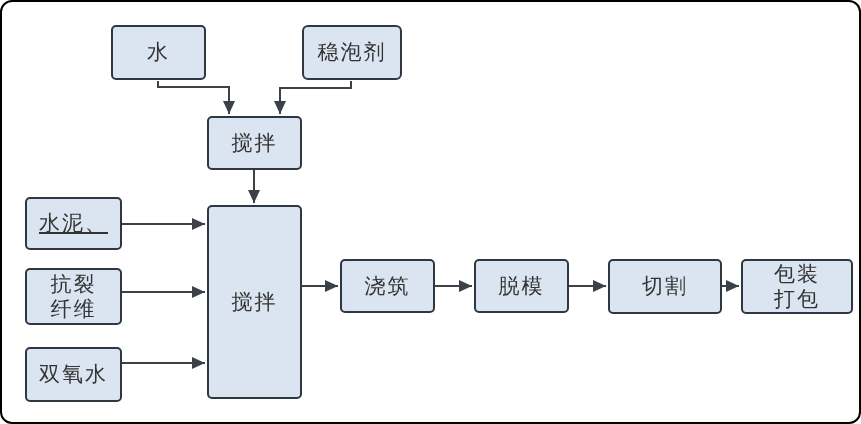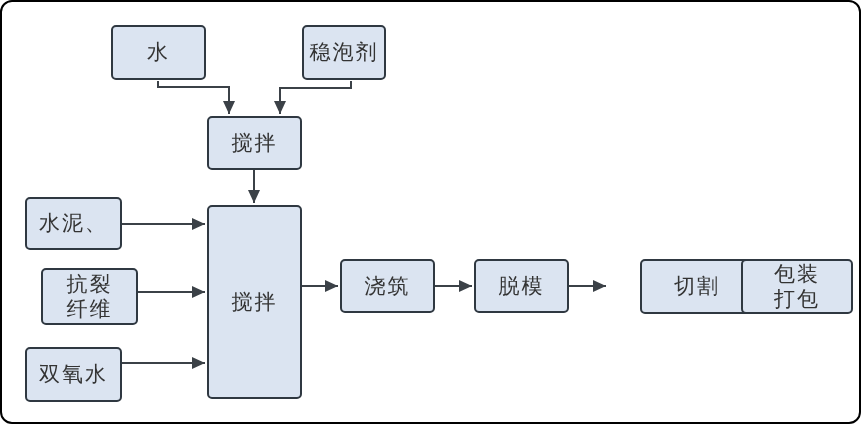--- a/index.html
+++ b/index.html
@@ -31,29 +31,29 @@
     justify-content: center;
     color: #333333;
     font-size: 21px;
     line-height: 25px;
     text-align: center;
     letter-spacing: 2px;
   }
   .node span { display: block; white-space: nowrap; }
   
   .n-water      { left:109px; top:23px;  width:95px; height:55px; }
-  .n-stab       { left:300px; top:23px;  width:84px; height:55px; }
+  .n-stab       { left:300px; top:23px;  width:100px; height:55px;border-radius:6px; }
   .n-premix     { left:205px; top:114px; width:95px; height:54px; }
-  .n-cement     { left:23px;  top:195px; width:97px; height:53px; }
-  .n-fiber      { left:23px;  top:266px; width:97px; height:57px;margin-left:16px; }
+  .n-cement     { left:23px;  top:195px; width:97px; height:53px;text-decoration:underline; }
+  .n-fiber      { left:23px;  top:266px; width:97px; height:57px; }
   .n-peroxide   { left:23px;  top:345px; width:97px; height:55px;align-items:center; }
   .n-mainmix    { left:205px; top:203px; width:95px; height:194px; }
   .n-pouring    { left:338px; top:257px; width:95px; height:54px; }
   .n-demolding  { left:472px; top:257px; width:95px; height:54px;align-items:center; }
-  .n-cutting    { left:638px; top:257px; width:114px; height:55px; }
+  .n-cutting    { left:606px; top:257px; width:114px; height:55px; }
   .n-packaging  { left:739px; top:257px; width:112px; height:55px; }
 </style>
 </head>
 <body>
 
 <div class="canvas">
 
   <svg class="edges-layer" width="861" height="424" viewBox="0 0 861 424">
     <defs>
       <marker id="ah" markerUnits="userSpaceOnUse" markerWidth="14" markerHeight="12" refX="13" refY="6" orient="auto">

